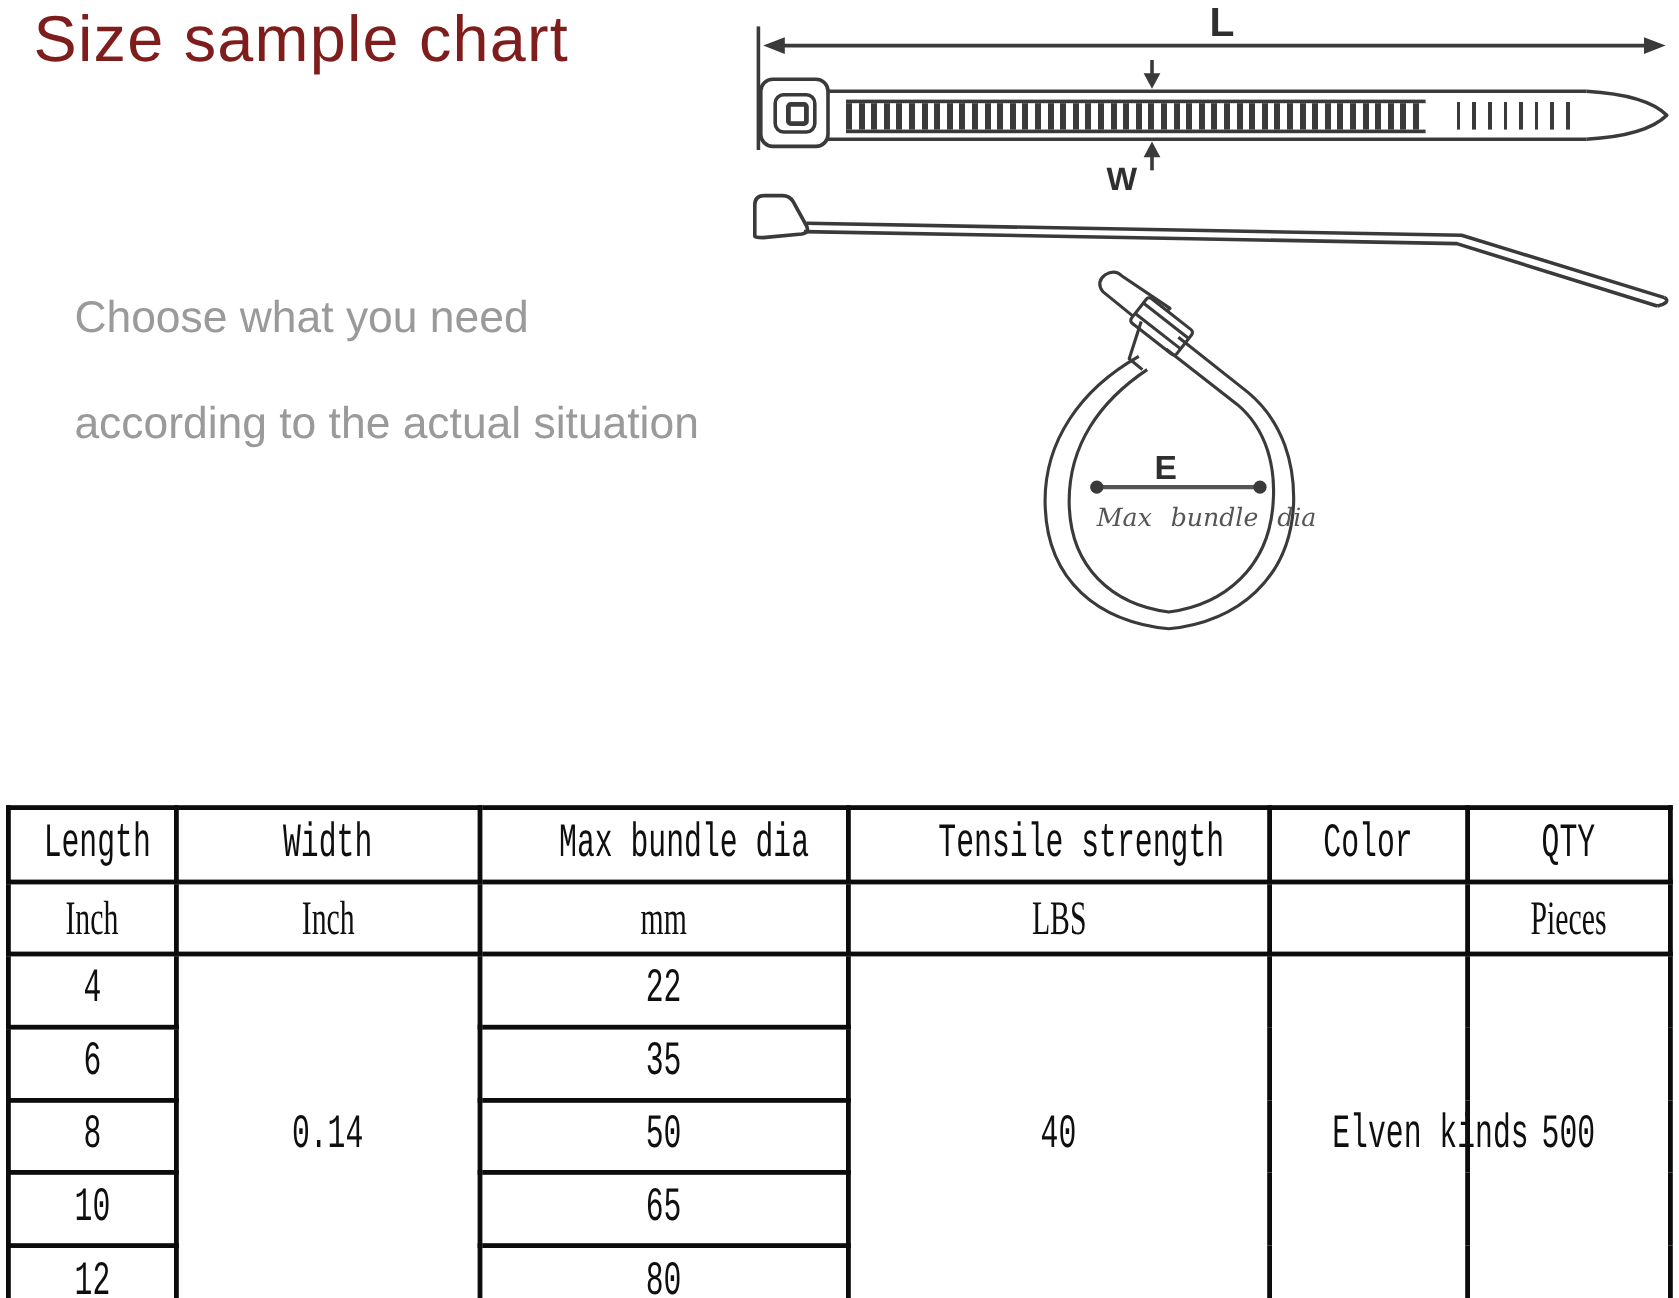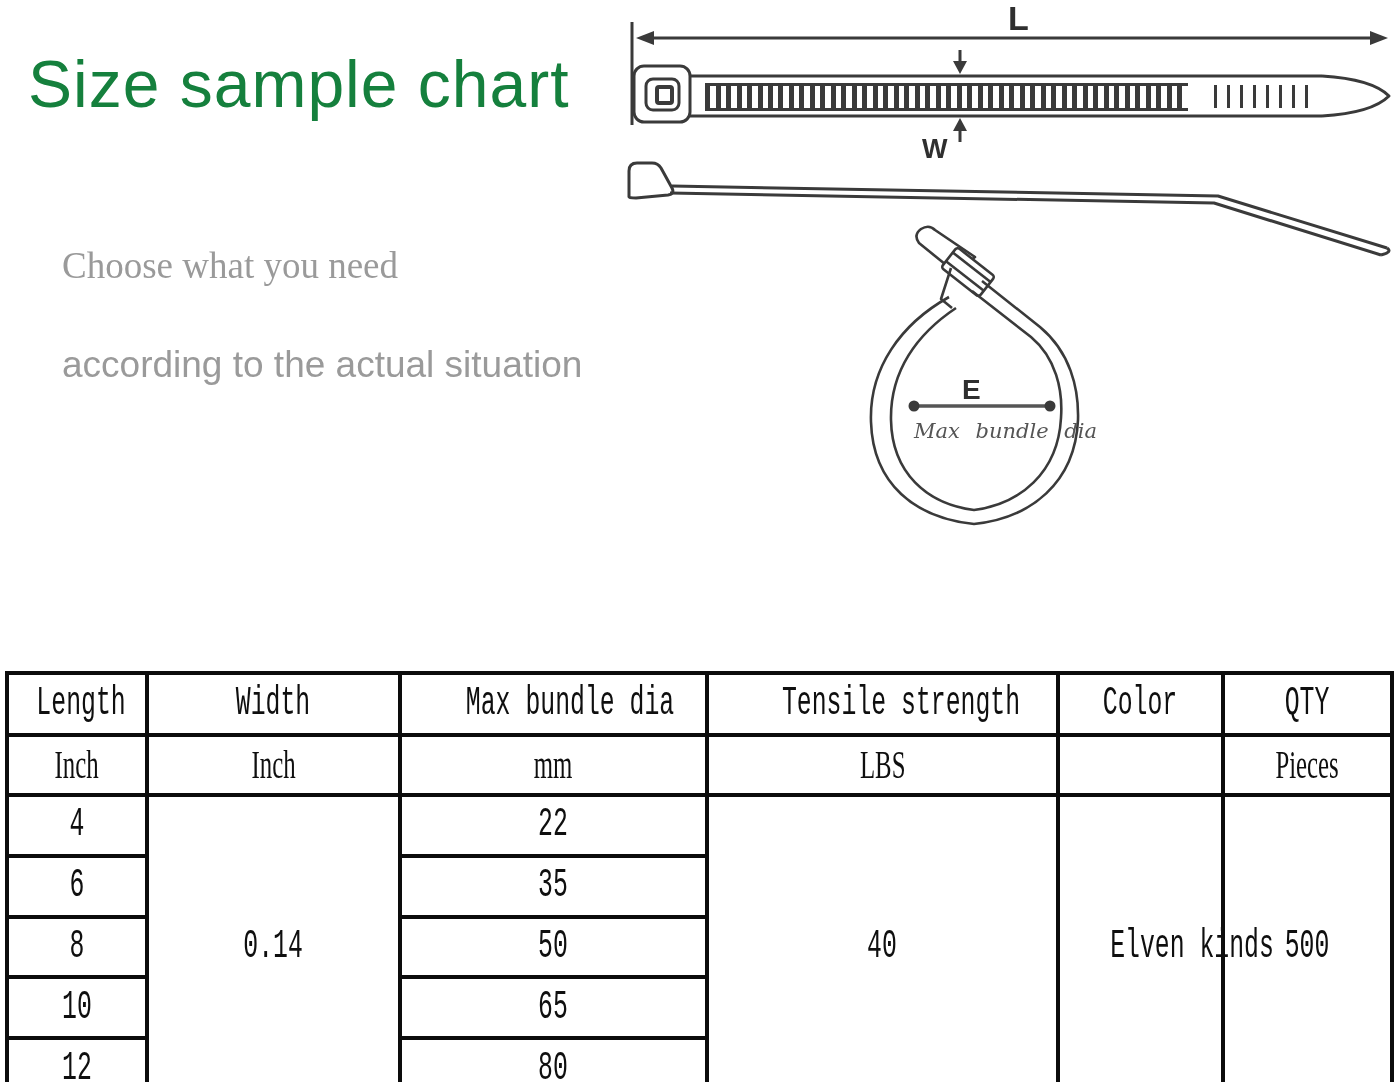--- a/index.html
+++ b/index.html
@@ -3,28 +3,28 @@
 <meta charset="utf-8">
 <style>
   html,body{margin:0;padding:0;background:#fff;}
   .stage{
     position:relative; width:1399px; height:1082px;
     background:#ffffff; overflow:hidden;
     font-family:"Liberation Sans", sans-serif;
   }
   .page-title{
     position:absolute; left:28px; top:2px;
-    font-size:66px; letter-spacing:1px; color:#15803d;margin-top:44px;
+    font-size:54px; letter-spacing:1px; color:#7f1d1d;
   }
   .tagline{
     position:absolute; left:62px;
     font-size:37px; color:#9a9a9a; white-space:nowrap;
   }
-  .tagline.l1{ top:244px;font-family:Liberation Serif, serif; }
-  .tagline.l2{ top:344px; }
+  .tagline.l1{ top:244px; }
+  .tagline.l2{ top:332px; }
 
   svg.drawing{ position:absolute; left:620px; top:0px; }
   svg.drawing path, svg.drawing line, svg.drawing rect{
     vector-effect:none;
   }
   .dim-label{
     font-family:"Liberation Sans", sans-serif;
     font-weight:bold; fill:#2f2f2f;
   }
   .loop-caption{

